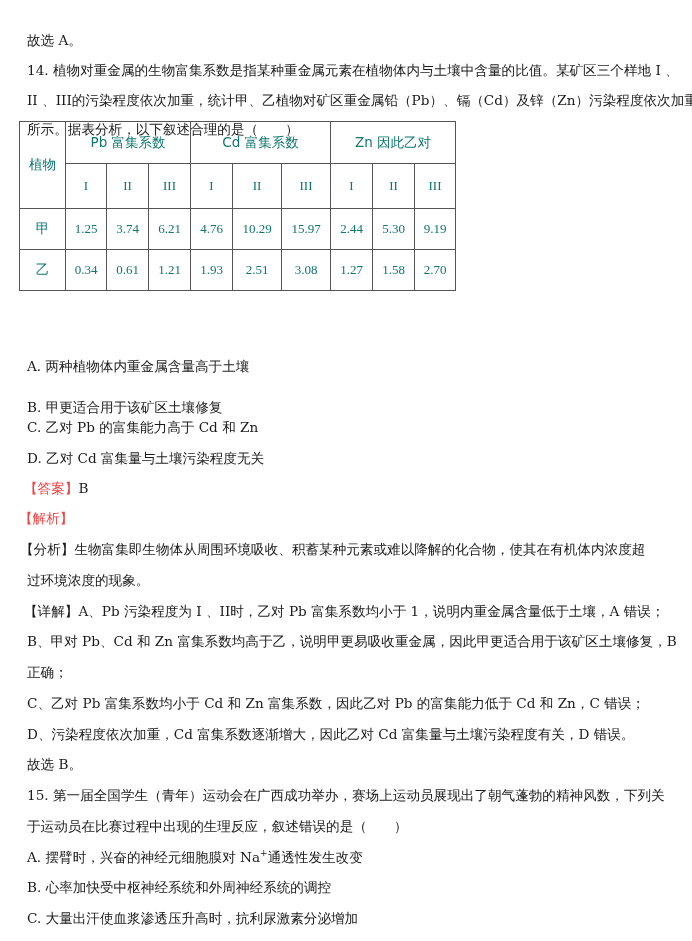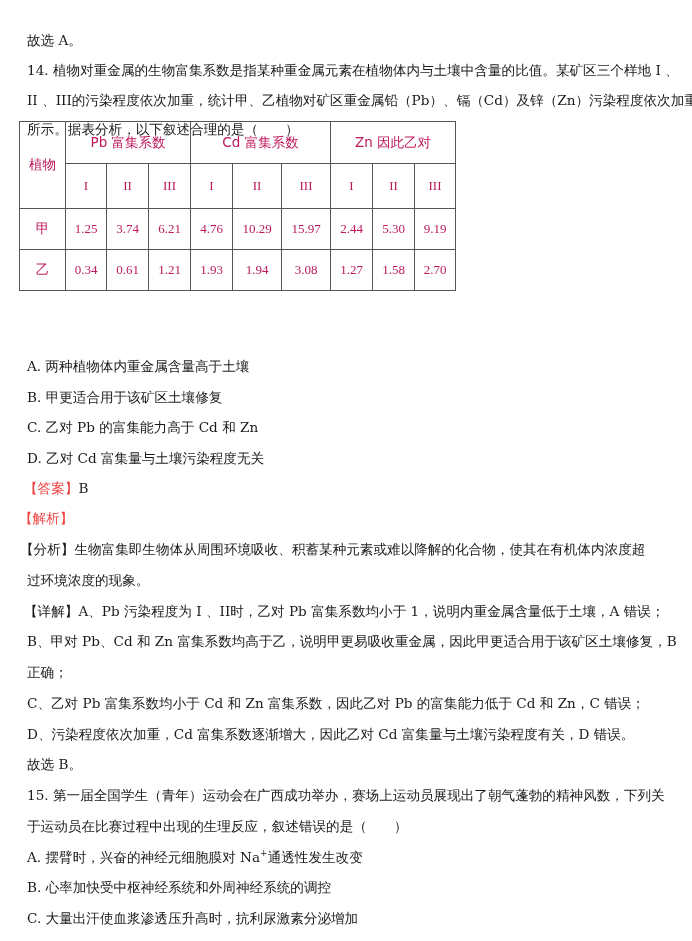--- a/index.html
+++ b/index.html
@@ -19,21 +19,21 @@
 
   table.data {
     position: absolute; left: 19px; top: 121px;
     border-collapse: collapse;
     font-family: "Liberation Serif", serif;
     font-size: 13px;
   }
   table.data td {
     border: 1.5px solid #555;
     text-align: center; vertical-align: middle;
-    padding: 0; color: #be185d;
+    padding: 0; color: #0f766e;
   }
   table.data td.cjk { font-family: "DejaVu Sans", sans-serif; font-size: 13.5px; }
   table.data tr.h1 td { height: 41px; }
   table.data tr.h2 td { height: 44px; }
   table.data tr.r td { height: 40px; }
 </style>
 </head>
 <body>
 
 <div>
@@ -90,31 +90,31 @@
         <td>2.44</td>
         <td>5.30</td>
         <td>9.19</td>
       </tr>
       <tr class="r">
         <td class="cjk">乙</td>
         <td>0.34</td>
         <td>0.61</td>
         <td>1.21</td>
         <td>1.93</td>
-        <td>1.94</td>
+        <td>2.51</td>
         <td>3.08</td>
         <td>1.27</td>
         <td>1.58</td>
         <td>2.70</td>
       </tr>
     </tbody>
       </table>
 
     <div class="line" style="top:332px">A. 两种植物体内重金属含量高于土壤</div>
-    <div class="line" style="top:363px">B. 甲更适合用于该矿区土壤修复</div>
+    <div class="line" style="top:373px">B. 甲更适合用于该矿区土壤修复</div>
     <div class="line" style="top:393px">C. 乙对 Pb 的富集能力高于 Cd 和 Zn</div>
     <div class="line" style="top:424px">D. 乙对 Cd 富集量与土壤污染程度无关</div>
 
     <div class="line" style="top:454px; left:24px">
       <span class="blue">【答案】</span><span>B</span>
     </div>
     <div class="line" style="top:484px; left:19px">
       <span class="blue">【解析】</span>
     </div>
 

